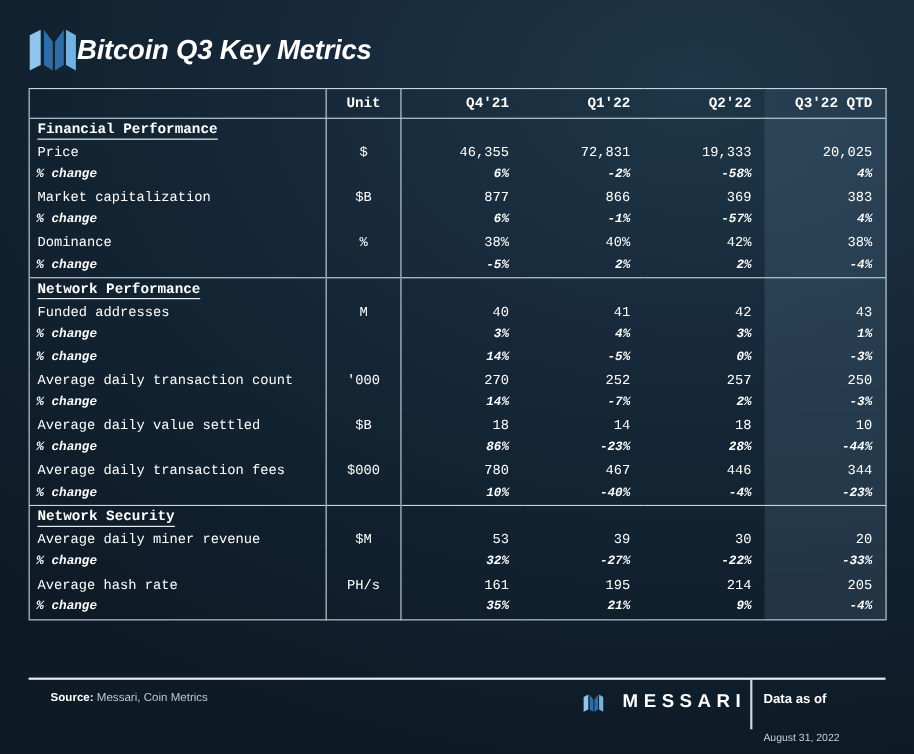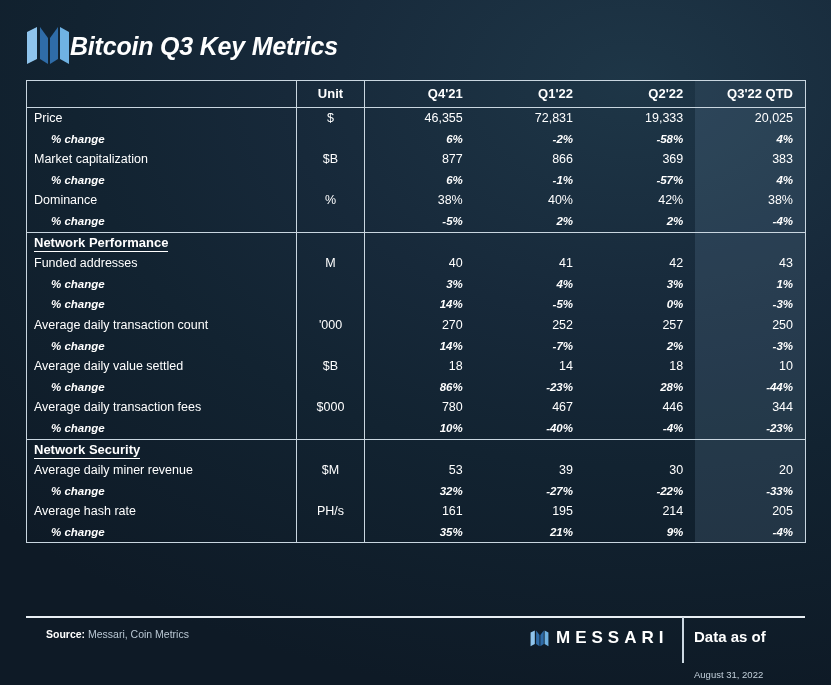--- a/index.html
+++ b/index.html
@@ -26,20 +26,21 @@
   }
   .logo-mark { width: 44px; height: 40px; display: block; }
   #title {
     font-size: 25px; font-weight: bold; color: #ffffff;
     letter-spacing: -0.2px; white-space: nowrap;
   }
   
   #table-wrap {
     position: absolute; left: 26px; top: 80px;
     width: 779px;
+    font-family: Liberation Mono, monospace;
   }
   table.metrics {
     width: 100%; border-collapse: collapse;
     table-layout: fixed;
   }
   table.metrics col.c-label { width: 270px; }
   table.metrics col.c-unit  { width: 68px; }
   table.metrics col.c-q     { width: 110.25px; }
   th, td {
     padding: 0; margin: 0;
@@ -72,55 +73,55 @@
     text-align: right; padding-right: 12px;
   }
   tr.section td.t-label {
     font-weight: bold; font-size: 13px;
   }
   tr.section td.t-label span.sec {
     border-bottom: 1.5px solid #ffffff;
     padding-bottom: 1px;
   }
   tr.change td { font-style: italic; font-weight: bold; font-size: 11.5px; }
-  tr.change td.t-label { padding-left: 24px; }
+  tr.change td.t-label { padding-left: 6px; }
   tr.sec-divider-top td { border-top: 1.5px solid #c9d6e0; }
   tr.last-row td { border-bottom: 1.5px solid #c9d6e0; }
   
   #table-wrap::before, #table-wrap::after { content: ""; }
   table.metrics { border-left: 1.5px solid #c9d6e0; border-right: 1.5px solid #c9d6e0; }
 
   
   #footer-rule {
     position: absolute; left: 26px; top: 616px;
     width: 779px; height: 2px; background: #e8eef3;
   }
   #source {
     position: absolute; left: 26px; top: 628px;
     font-size: 10.5px; color: #b9c7d3; padding-left: 20px;
   }
   #source b { color: #ffffff; font-weight: bold; }
   #brand {
     position: absolute; left: 530px; top: 628px;
-    display: flex; align-items: center; gap: 7px;
+    display: flex; align-items: flex-end; gap: 17px;
   }
   #brand .logo-mark-sm { width: 19px; height: 17px; display: block; }
   #brand .wordmark {
     font-size: 17px; font-weight: bold; color: #ffffff;
     letter-spacing: 5px;
   }
   #footer-divider {
     position: absolute; left: 682px; top: 617px;
     width: 1.5px; height: 46px; background: #ccd8e2;
   }
   #asof {
     position: absolute; left: 694px; top: 628px;
     color: #d5dfe8;
   }
-  #asof .asof-label { font-size: 15px; font-weight: bold; color: #ffffff; display: block; }
+  #asof .asof-label { font-size: 12px; font-weight: bold; color: #ffffff; display: block; }
   #asof .asof-date  { font-size: 9.5px; color: #c3d0db; display: block; margin-top: 24px; }
 </style>
 </head>
 <body>
 
 <div id="page">
 
   <div id="header">
     <span>
       <svg class="logo-mark" viewBox="0 0 44 40" xmlns="http://www.w3.org/2000/svg">
@@ -147,20 +148,28 @@
         <tr>
           <th class="h-label"></th>
           <th class="h-unit">Unit</th>
           <th class="h-q">Q4'21</th>
           <th class="h-q">Q1'22</th>
           <th class="h-q">Q2'22</th>
           <th class="h-q hl">Q3'22 QTD</th>
         </tr>
       </thead>
       <tbody id="table-body">
+          <tr class="section">
+            <td class="t-label"><span class="sec">Financial Performance</span></td>
+            <td class="t-unit"></td>
+            <td class="t-val"></td>
+            <td class="t-val"></td>
+            <td class="t-val"></td>
+            <td class="t-val hl"></td>
+          </tr>
           <tr class="">
             <td class="t-label">Price</td>
             <td class="t-unit">$</td>
             <td class="t-val">46,355</td>
             <td class="t-val">72,831</td>
             <td class="t-val">19,333</td>
             <td class="t-val hl">20,025</td>
           </tr>
           <tr class="change">
             <td class="t-label">% change</td>

